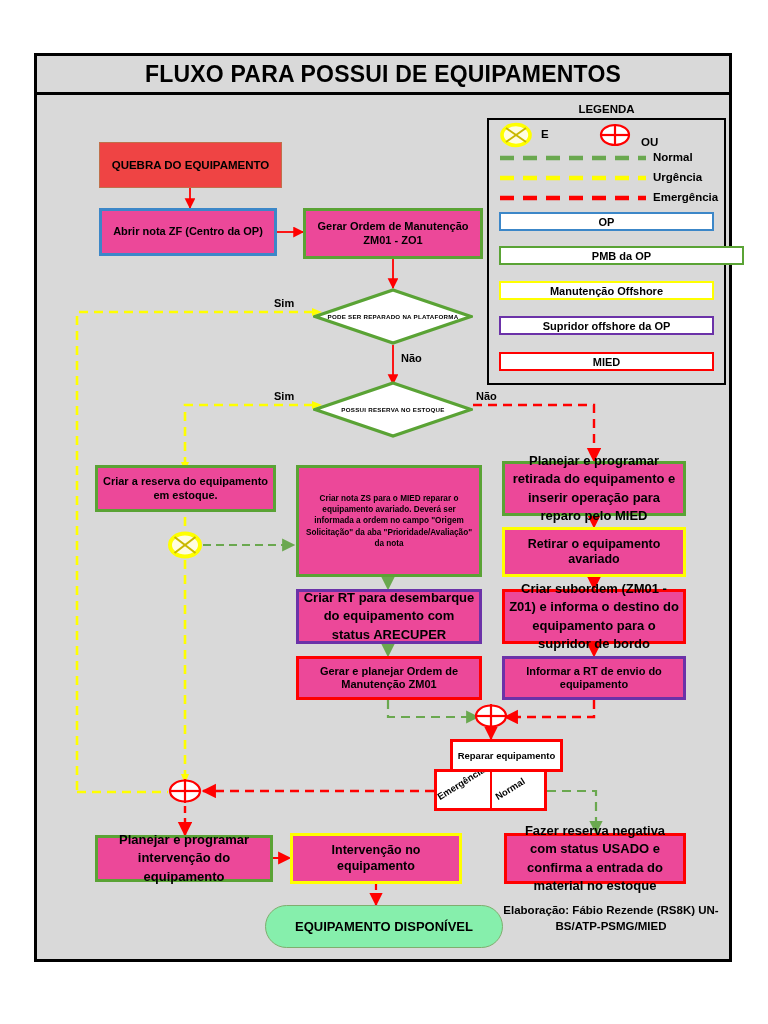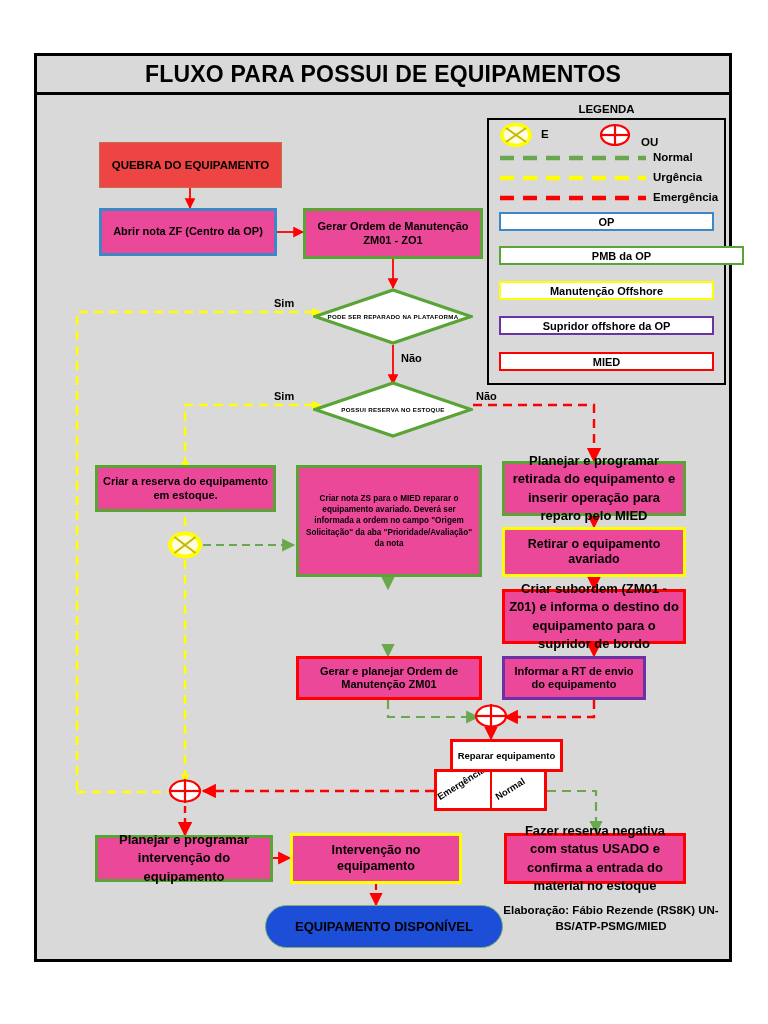--- a/index.html
+++ b/index.html
@@ -39,21 +39,21 @@
   .b-red{border:3px solid #ff0000;}
 
   .start-node{
     position:absolute;box-sizing:border-box;
     background:#ef4444;border:1.5px solid #c0704b;
     display:flex;align-items:center;justify-content:center;
     text-align:center;font-weight:bold;font-size:11.5px;line-height:1.3;
   }
   .end-node{
     position:absolute;box-sizing:border-box;
-    background:#1d4ed8;border:1.5px solid #7fae6e;border-radius:40px;
+    background:#86efac;border:1.5px solid #7fae6e;border-radius:40px;
     display:flex;align-items:center;justify-content:center;
     text-align:center;font-weight:bold;font-size:13px;color:#000;
   }
 
   
   .diamond{position:absolute;}
   .diamond svg{position:absolute;left:0;top:0;}
   .diamond .dlabel{
     position:absolute;left:0;top:0;width:100%;height:100%;
     display:flex;align-items:center;justify-content:center;
@@ -241,30 +241,33 @@
   </div>
 
   <div class="node b-green t-xs" style="left:502px;top:461px;width:184px;height:55px;">
     <span>Planejar e programar retirada do equipamento e inserir operação para reparo pelo MIED</span>
   </div>
 
   <div class="node b-yellow t-big" style="left:502px;top:527px;width:184px;height:50px;">
     <span>Retirar o equipamento avariado</span>
   </div>
 
+  <div class="node b-purple t-xs" style="left:296px;top:589px;width:186px;height:55px;">
+    <span>Criar RT para desembarque do equipamento com status ARECUPER</span>
+  </div>
 
   <div class="node b-red t-xs" style="left:502px;top:589px;width:184px;height:55px;">
     <span>Criar subordem (ZM01 - Z01) e informa o destino do equipamento para o supridor de bordo</span>
   </div>
 
   <div class="node b-red t-mid" style="left:296px;top:656px;width:186px;height:44px;">
     <span>Gerar e planejar Ordem de Manutenção ZM01</span>
   </div>
 
-  <div class="node b-purple t-mid" style="left:502px;top:656px;width:144px;height:44px;">
+  <div class="node b-purple t-mid" style="left:502px;top:656px;width:184px;height:44px;">
     <span>Informar a RT de envio do equipamento</span>
   </div>
 
   <div class="split-top b-red" style="left:434px;top:739px;width:113px;height:33px;margin-left:16px;">
     <span>Reparar equipamento</span>
   </div>
   <div class="split-cell" style="left:434px;top:769px;width:57px;height:42px;
        border-left:3px solid #ff0000;border-bottom:3px solid #ff0000;
        border-top:3px solid #ff0000;border-right:1.5px solid #ff0000;">
     <span style="left:4px;bottom:6px;">Emergência</span>

